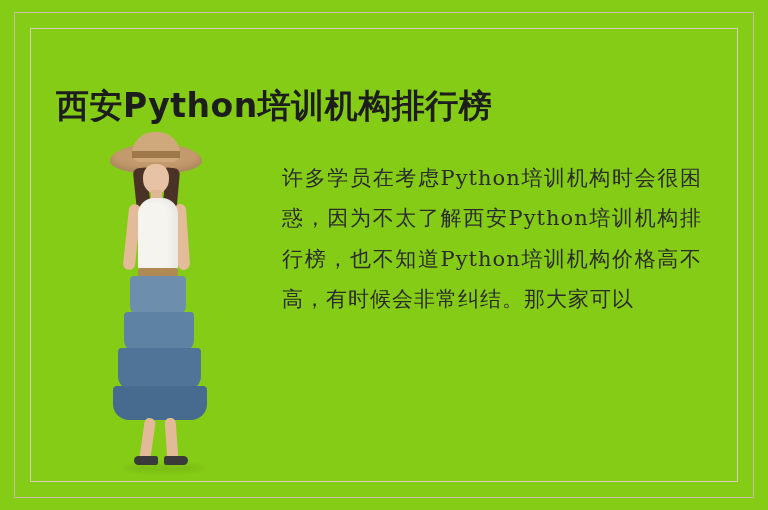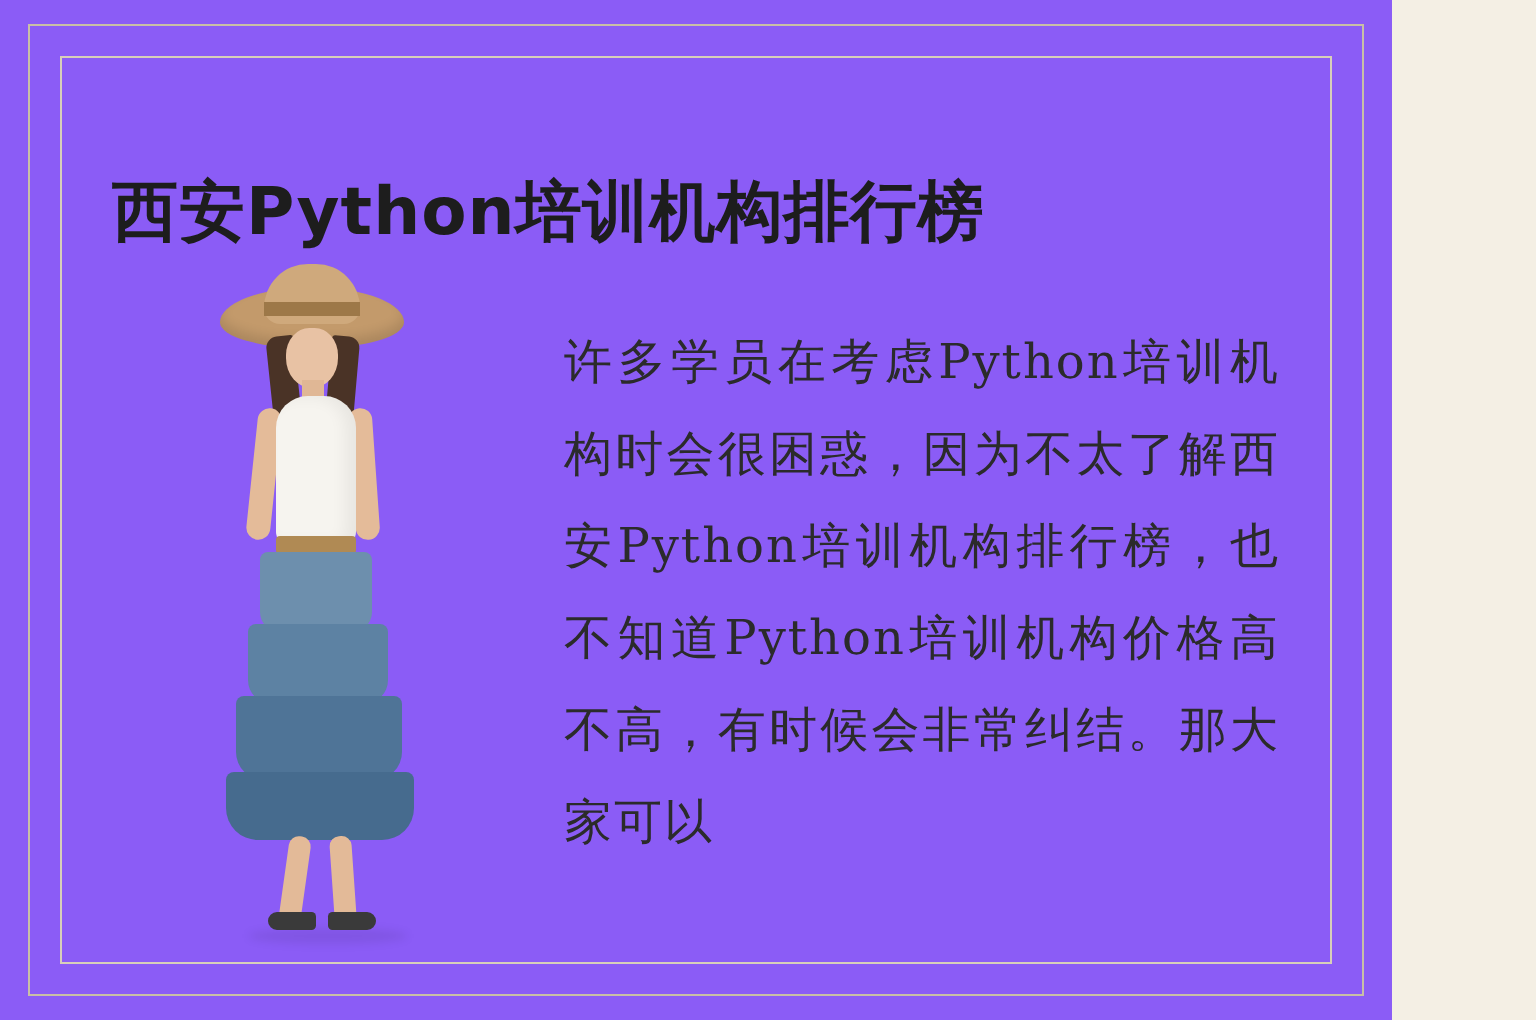--- a/index.html
+++ b/index.html
@@ -8,23 +8,23 @@
   }
   body {
     width: 768px;
     height: 510px;
     background: #f4efe4;
     font-family: "Liberation Serif", serif;
     overflow: hidden;
   }
   .page {
     position: relative;
-    width: 696px;
+    width: 768px;
     height: 510px;
-    background: #8b5cf6;
+    background: #84cc16;
     box-sizing: border-box;
   }
   .outer-frame {
     position: absolute;
     left: 14px;
     top: 12px;
     right: 14px;
     bottom: 12px;
     border: 1px solid #c9bfa6;
     box-sizing: border-box;
@@ -63,21 +63,21 @@
     width: 170px;
     height: 320px;
     flex: 0 0 170px;
     margin-left: 30px;
   }
   .body-text {
     flex: 1 1 auto;
     margin-left: 26px;
     margin-top: 18px;
     font-family: "DejaVu Serif", serif;
-    font-size: 24px;
+    font-size: 21px;
     line-height: 1.92;
     color: #2b2b2b;
     letter-spacing: 1px;
     text-align: justify;
     max-width: 420px;
   }
 
   
   .fig { position: absolute; }
 

